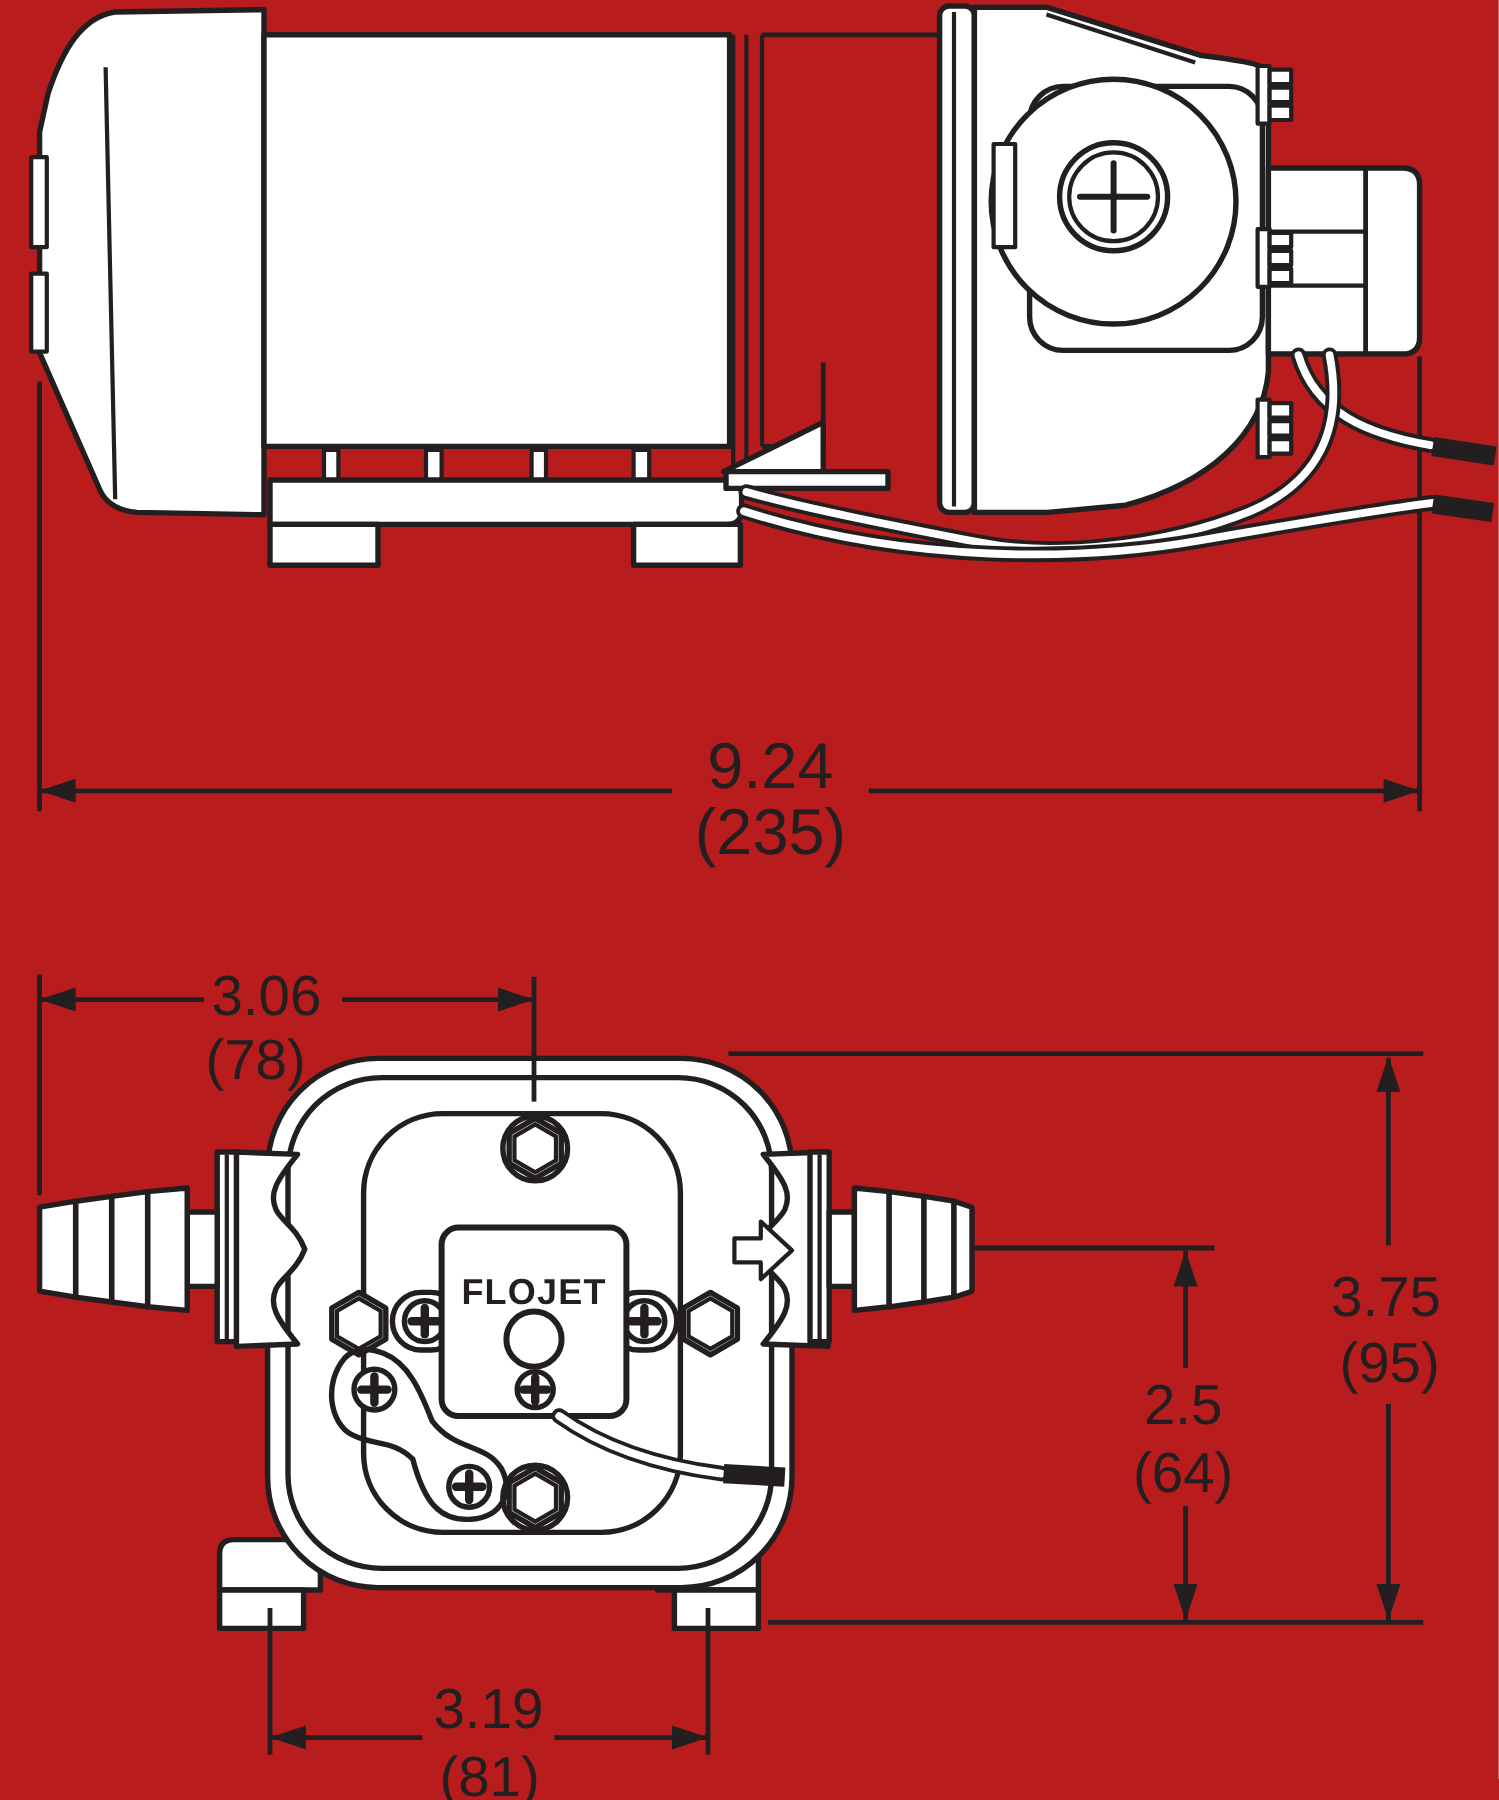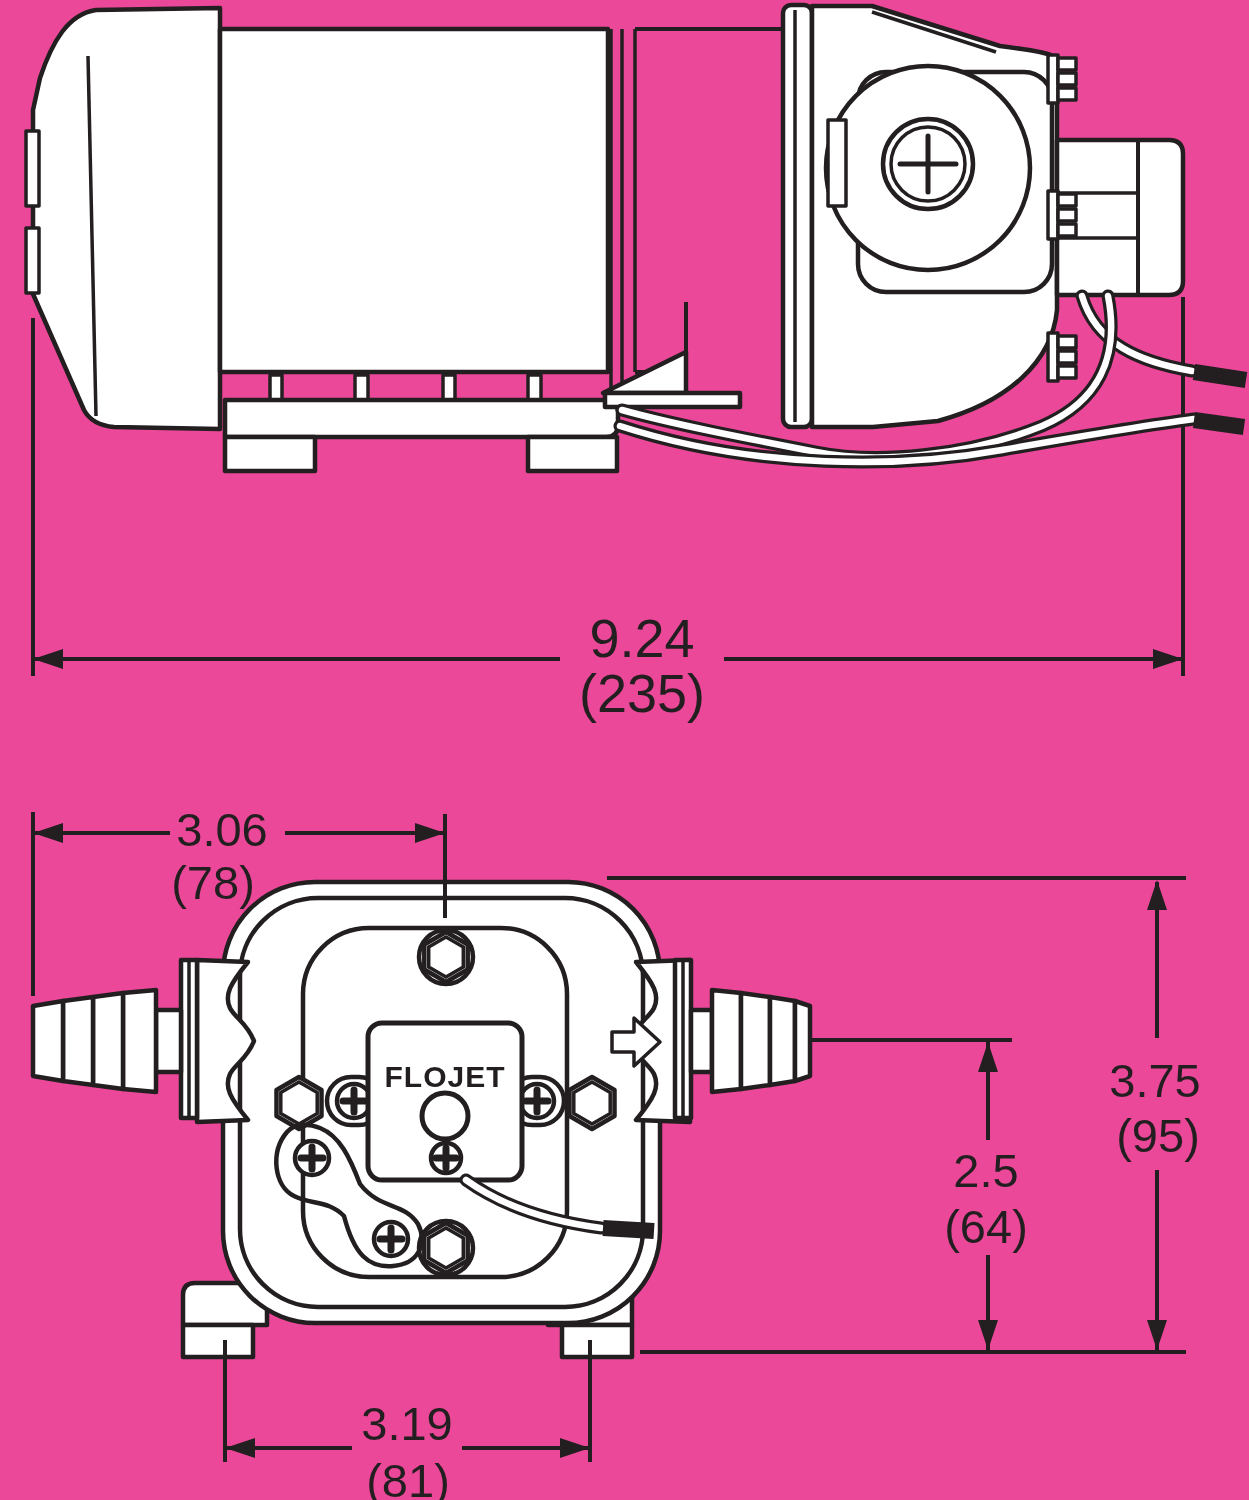--- a/index.html
+++ b/index.html
@@ -1,16 +1,16 @@
 <!DOCTYPE html>
 <html><head>
 <meta charset="utf-8">
 <style>
   html,body{margin:0;padding:0;background:#ffffff;}
-  .drawing-wrap{width:1249px;height:1500px;background:#ec4899;position:relative;overflow:hidden;}
+  .drawing-wrap{width:1249px;height:1500px;background:#b91c1c;position:relative;overflow:hidden;}
   svg{display:block;}
   .outline{fill:#ffffff;stroke:#231f20;stroke-width:4.5;stroke-linejoin:round;}
   .outline-thin{fill:#ffffff;stroke:#231f20;stroke-width:3.5;stroke-linejoin:round;}
   .stroke-only{fill:none;stroke:#231f20;stroke-width:4.5;stroke-linejoin:round;}
   .stroke-thin{fill:none;stroke:#231f20;stroke-width:3.5;}
   .dimline{stroke:#231f20;stroke-width:4;fill:none;}
   .arrow{fill:#231f20;stroke:none;}
   .cable-out{fill:none;stroke:#231f20;stroke-width:13;stroke-linecap:round;}
   .cable-in{fill:none;stroke:#ffffff;stroke-width:6.5;stroke-linecap:round;}
   .cable-tip{stroke:#231f20;stroke-width:16;stroke-linecap:butt;}

